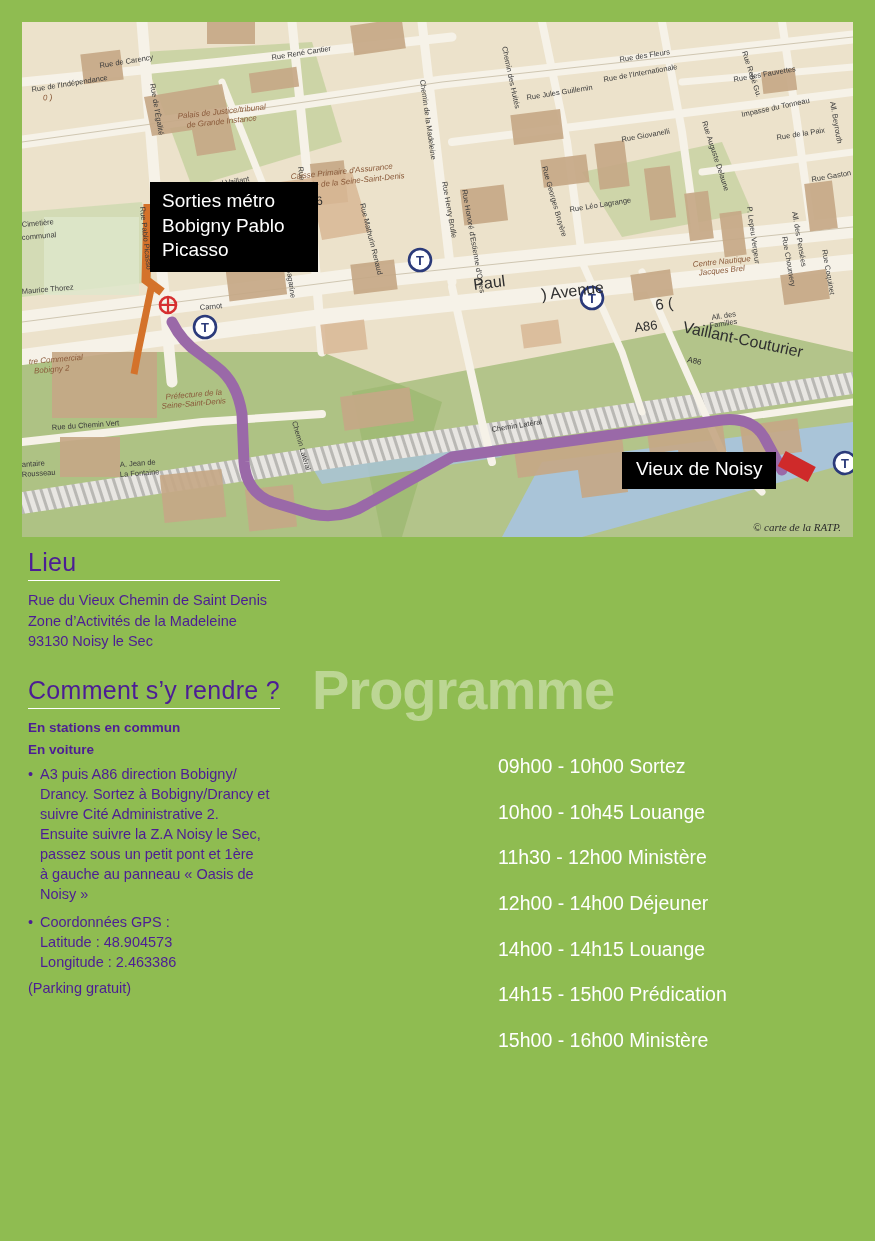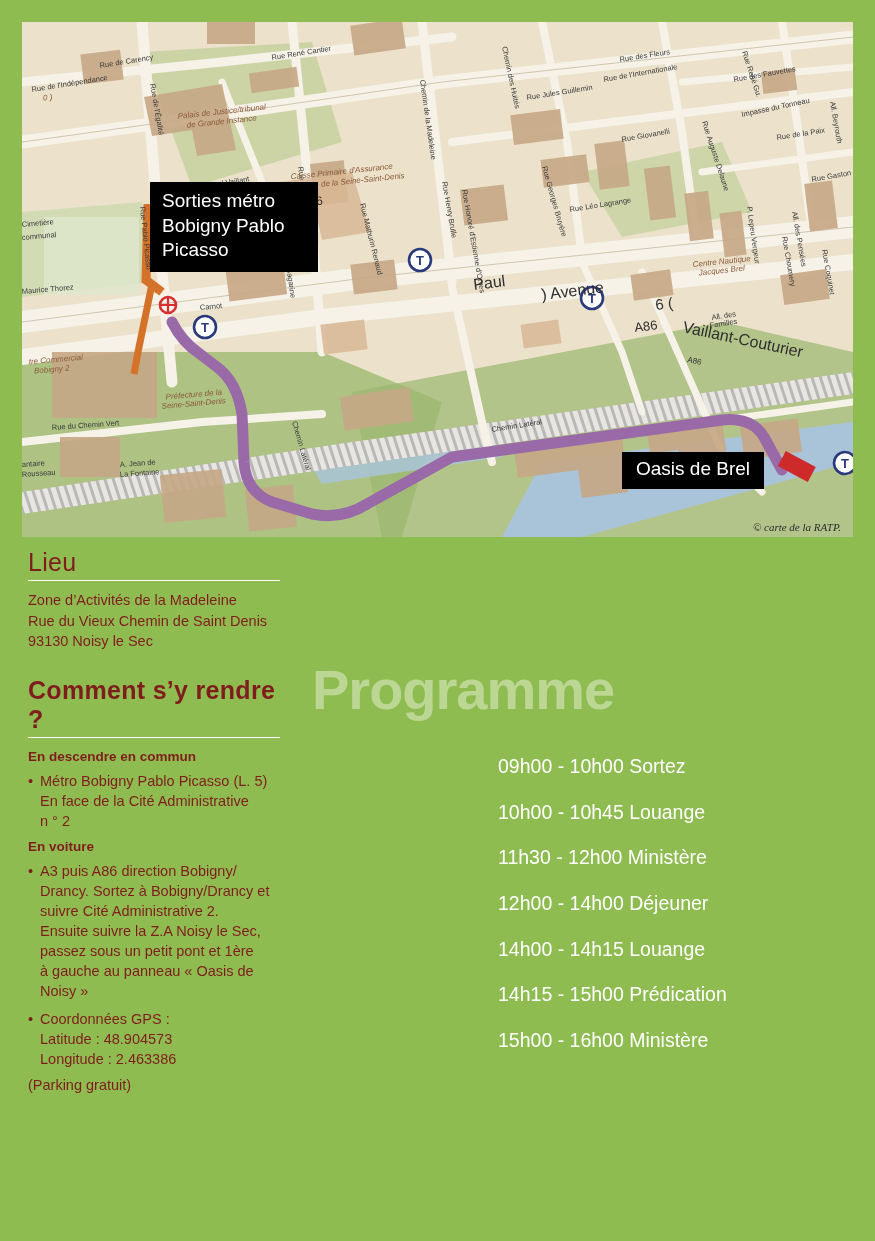--- a/index.html
+++ b/index.html
@@ -54,32 +54,32 @@
     font-style: italic;
     color: #2b2b2b;
     font-family: "Liberation Serif", serif;
   }
 
   
   .info-col {
     position: absolute;
     left: 28px; top: 548px;
     width: 290px;
-    color: #7f1d1d;
+    color: #4c1d95;
   }
   .h-rule {
     font-size: 25px;
     font-weight: 400;
     letter-spacing: .3px;
     border-bottom: 1.5px solid #ffffff;
     padding-bottom: 3px;
     display: block;
   }
   #lieu-heading { width: 252px; margin-bottom: 9px; }
-  #how-heading  { width: 252px; margin: 24px 8px 11px 0; font-weight: bold; }
+  #how-heading  { width: 252px; margin: 24px 8px 11px 0; }
 
   .addr-line { font-size: 14.5px; line-height: 1.42; }
 
   .sub-head {
     font-size: 13.5px;
     font-weight: bold;
     margin: 5px 0 7px 0;
   }
   .bullet-list { list-style: none; }
   .bullet-list li {
@@ -306,38 +306,35 @@
       <text x="30" y="350" transform="rotate(-5 30 350)">Bobigny 2</text>
       <text x="700" y="242" transform="rotate(-6 700 242)">Centre Nautique</text>
       <text x="700" y="251" transform="rotate(-6 700 251)">Jacques Brel</text>
       <text x="26" y="78" transform="rotate(-6 26 78)">0 )</text>
     </g>
   </svg>
 
   <div class="callout" id="callout-metro">Sorties métro
 Bobigny Pablo
 Picasso</div>
-  <div class="callout" id="callout-oasis">Oasis de Brel</div>
+  <div class="callout" id="callout-oasis">Vieux de Noisy</div>
   <div class="map-credit">© carte de la RATP.</div>
 </div>
 
 <div class="info-col">
 
   <span class="h-rule" id="lieu-heading">Lieu</span>
+  <div class="addr-line">Rue du Vieux Chemin de Saint Denis</div>
   <div class="addr-line">Zone d’Activités de la Madeleine</div>
-  <div class="addr-line">Rue du Vieux Chemin de Saint Denis</div>
   <div class="addr-line">93130 Noisy le Sec</div>
 
   <span class="h-rule" id="how-heading">Comment s’y rendre ?</span>
 
-  <div class="sub-head">En descendre en commun</div>
+  <div class="sub-head">En stations en commun</div>
   <ul class="bullet-list">
-    <li>Métro Bobigny Pablo Picasso (L. 5)
-En face de la Cité Administrative
-n ° 2</li>
   </ul>
 
   <div class="sub-head">En voiture</div>
   <ul class="bullet-list">
     <li>A3 puis A86 direction Bobigny/
 Drancy. Sortez à Bobigny/Drancy et
 suivre Cité Administrative 2.
 Ensuite suivre la Z.A Noisy le Sec,
 passez sous un petit pont et 1ère
 à gauche au panneau « Oasis de

